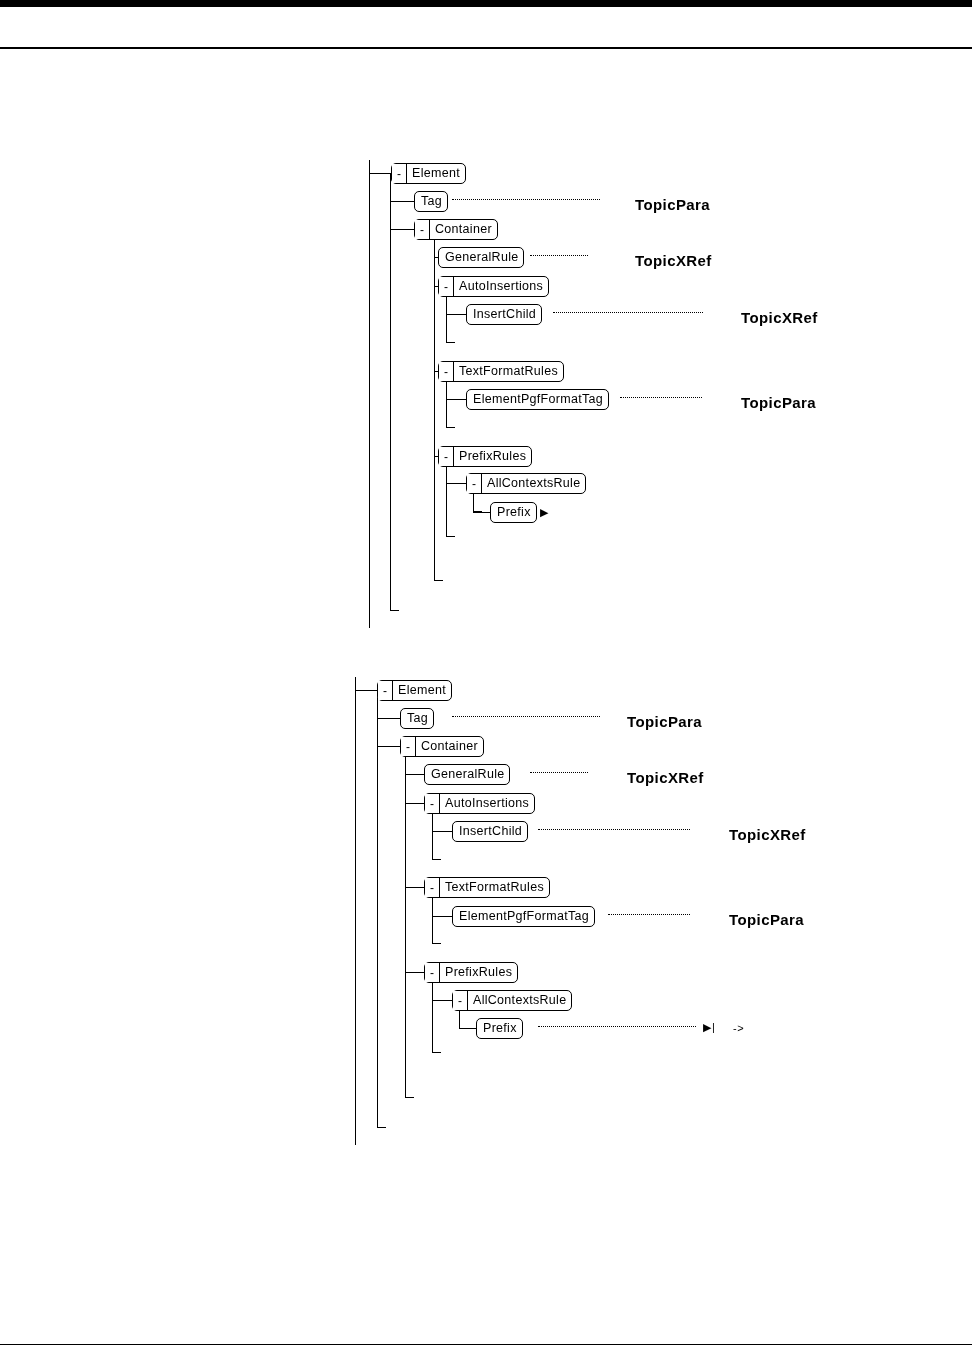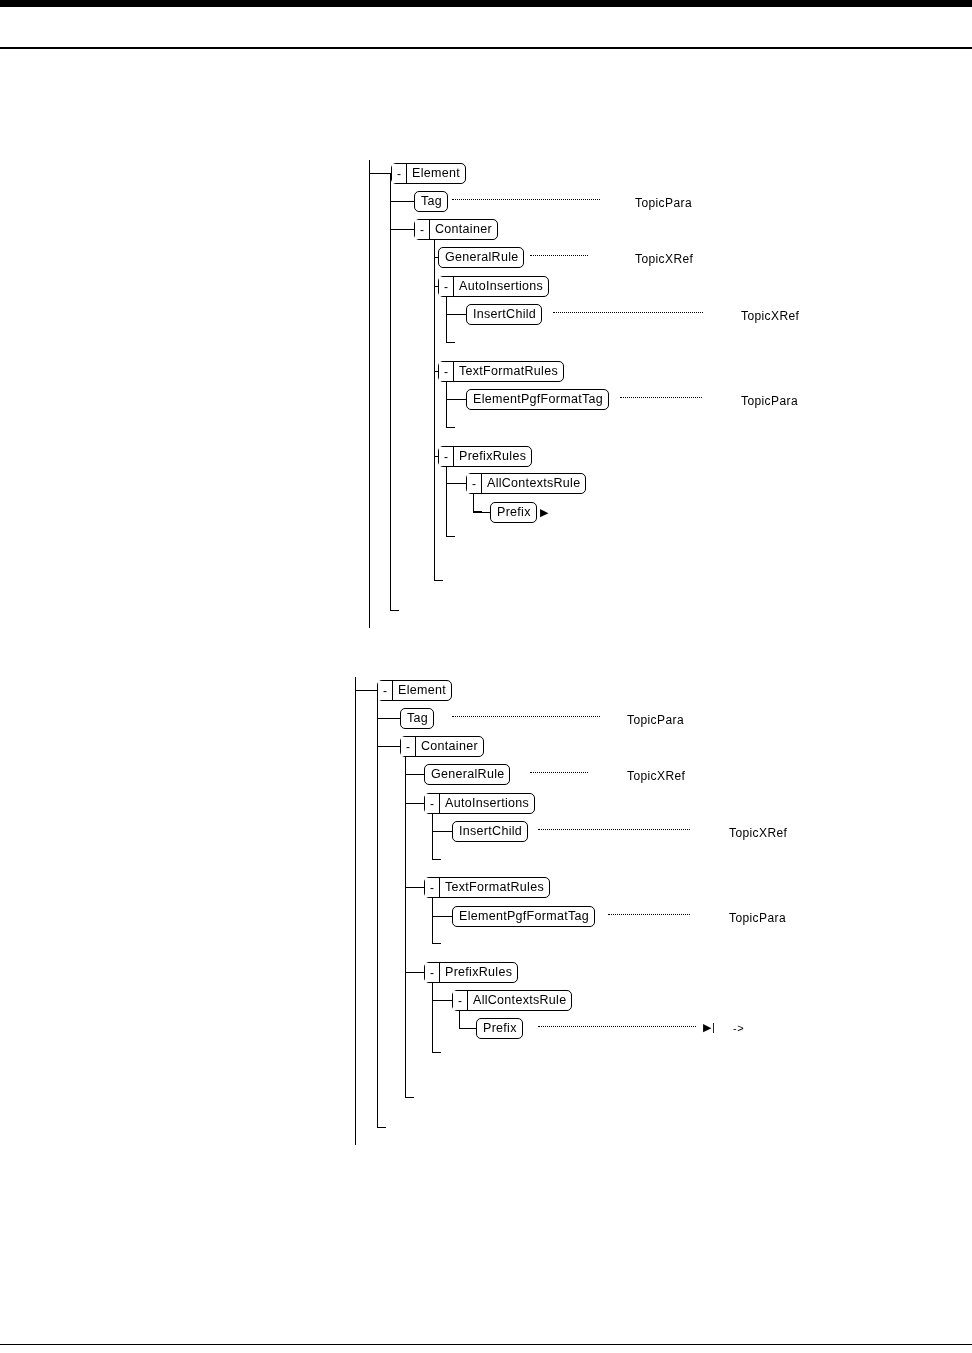--- a/index.html
+++ b/index.html
@@ -53,24 +53,25 @@
   
   .leader{
     position:absolute;
     height:3px;
     border-bottom:1px dotted #000000;
   }
 
   
   .value{
     position:absolute;
-    font-size:12px;
+    font-size:15px;
     letter-spacing:0.4px;
     white-space:nowrap;
     line-height:1;
+    font-weight:bold;
   }
 
   
   .marker{
     position:absolute;
     font-size:11px;
     line-height:1;
     white-space:nowrap;
     letter-spacing:0.5px;
   }

